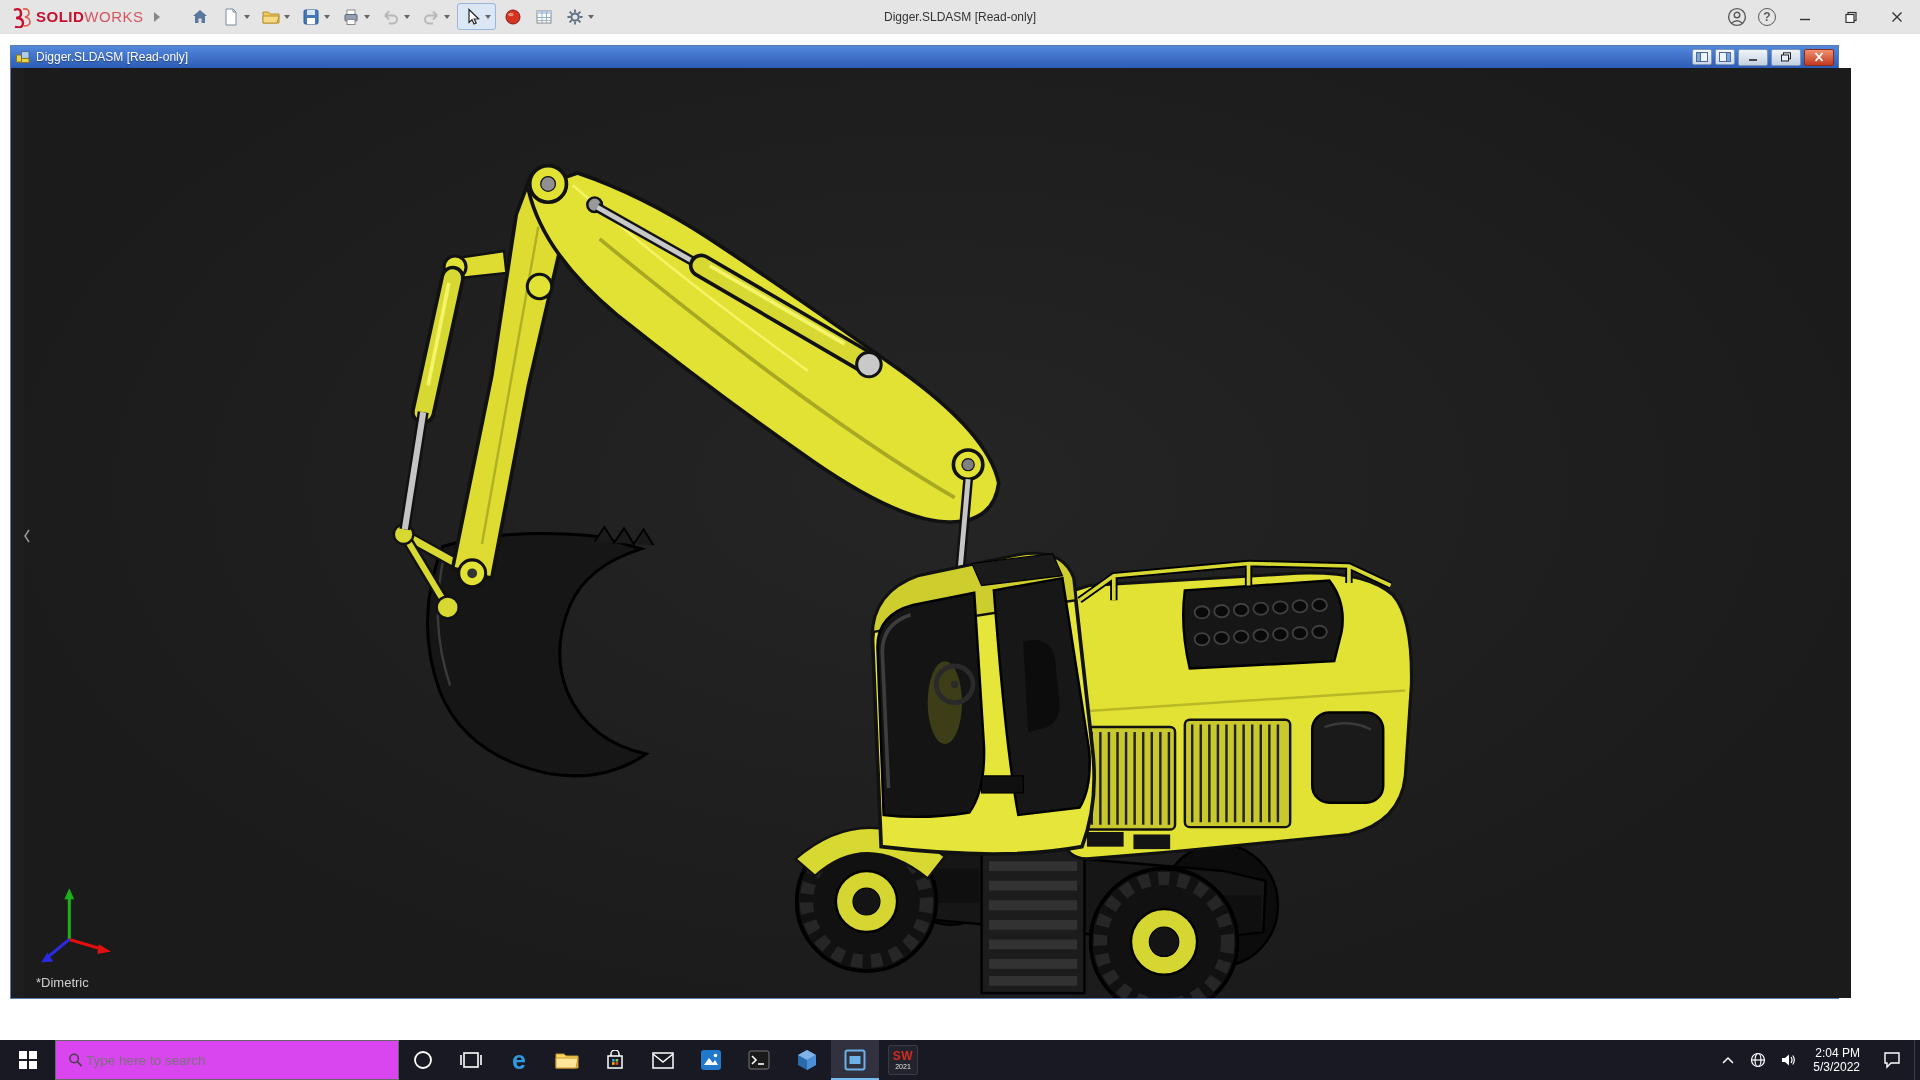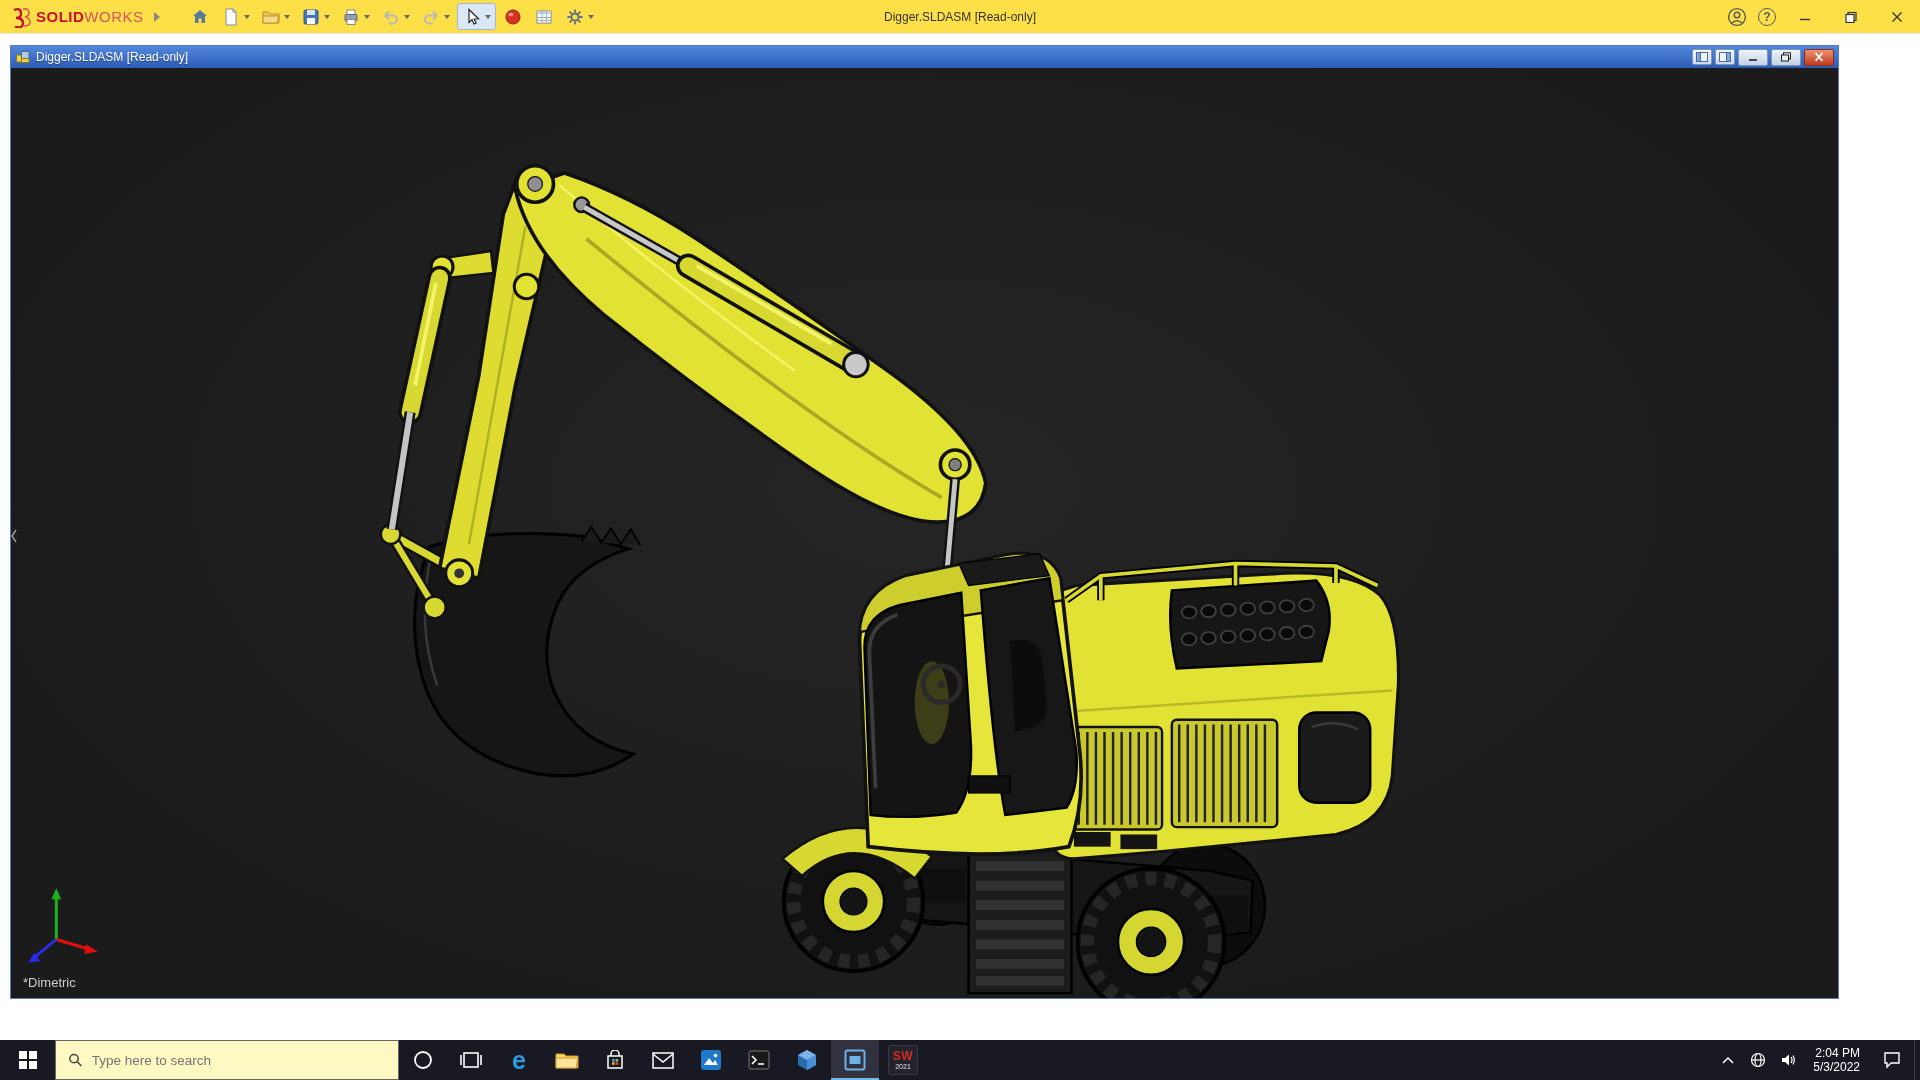--- a/index.html
+++ b/index.html
@@ -2,21 +2,21 @@
 <html><head>
 <meta charset="utf-8">
 <style>
   * { margin:0; padding:0; box-sizing:border-box; }
   html,body { width:1920px; height:1080px; overflow:hidden; background:#fff;
               font-family:"Liberation Sans", sans-serif; }
   .screen { position:relative; width:1920px; height:1080px; background:#fff; }
 
   
   .app-titlebar { position:absolute; top:0; left:0; right:0; height:34px;
-    background:#fde047; border-bottom:1px solid #e3e3e3; display:flex; align-items:center; }
+    background:#e5e5e5; border-bottom:1px solid #e3e3e3; display:flex; align-items:center; }
   .logo { display:flex; align-items:center; padding-left:10px; gap:4px; }
   .logo-text { font-size:15px; letter-spacing:.5px; }
   .logo-solid { color:#c8102e; font-weight:bold; }
   .logo-works { color:#d45560; }
   .flyout-arrow { width:0; height:0; border-top:5px solid transparent; border-bottom:5px solid transparent;
     border-left:6px solid #888; margin-left:10px; cursor:pointer; }
   .toolbar { display:flex; align-items:center; margin-left:26px; gap:3px; }
   .tb-btn { display:flex; align-items:center; height:27px; padding:0 4px; border-radius:3px; cursor:pointer; }
   .tb-btn.selected { background:#dce7f6; border:1px solid #9ab6dc; }
   .tb-btn svg { display:block; }
@@ -36,31 +36,31 @@
   .doc-titlebar { height:22px; background:linear-gradient(#5288dc,#2d5cb6); display:flex;
     align-items:center; padding:0 4px; color:#fff; font-size:12px; }
   .doc-title { margin-left:5px; white-space:nowrap; text-shadow:0 1px 1px rgba(0,0,0,.4); }
   .doc-controls { margin-left:auto; display:flex; align-items:center; gap:3px; }
   .doc-mini-btn { width:20px; height:16px; background:linear-gradient(#f6f9fd,#ccd8ea);
     border:1px solid #7e97b8; border-radius:2px; display:flex; align-items:center; justify-content:center; cursor:pointer; }
   .doc-btn { width:30px; height:17px; background:linear-gradient(#f0f4fa,#c3d0e2);
     border:1px solid #7e97b8; border-radius:2px; display:flex; align-items:center; justify-content:center; cursor:pointer; }
   .doc-btn.close { background:linear-gradient(#ef9070,#c03a20); border-color:#8a2a18; }
 
-  .viewport { position:absolute; left:0; top:22px; width:1827px; height:930px;
+  .viewport { position:absolute; left:13px; top:22px; width:1827px; height:930px;
     background:radial-gradient(ellipse at 50% 45%, #252525 0%, #1b1b1b 75%); overflow:hidden; }
   .viewport svg.model { position:absolute; left:0; top:0; width:100%; height:100%; }
   .view-label { position:absolute; left:12px; bottom:8px; color:#cfcfcf; font-size:13px; }
   .panel-arrow { position:absolute; left:-1px; top:460px; color:#9a9a9a; cursor:pointer; }
 
   
   .taskbar { position:absolute; left:0; bottom:0; width:1920px; height:40px; background:#191923;
     display:flex; align-items:stretch; color:#fff; }
   .start-btn { width:55px; display:flex; align-items:center; justify-content:center; cursor:pointer; }
-  .search-box { width:344px; background:#fef9c3; display:flex; align-items:center; gap:9px;
+  .search-box { width:344px; background:#d946ef; display:flex; align-items:center; gap:3px;
     padding:0 12px; border:1px solid #666; cursor:text; }
   .search-box input { border:none; outline:none; font-size:13.5px; color:#333; width:100%;
     font-family:"Liberation Sans", sans-serif; background:transparent; }
   .tk-btn { width:48px; display:flex; align-items:center; justify-content:center; cursor:pointer; position:relative; }
   .tk-btn.active { background:#31313f; box-shadow:inset 0 -2px 0 #76b9ed; }
   .tray { margin-left:auto; display:flex; align-items:stretch; }
   .tray-btn { width:30px; display:flex; align-items:center; justify-content:center; cursor:pointer; }
   .clock { display:flex; flex-direction:column; align-items:flex-end; justify-content:center;
     font-size:12px; line-height:14px; padding:0 10px; cursor:default; }
   .action-center { width:44px; display:flex; align-items:center; justify-content:center; cursor:pointer; }

